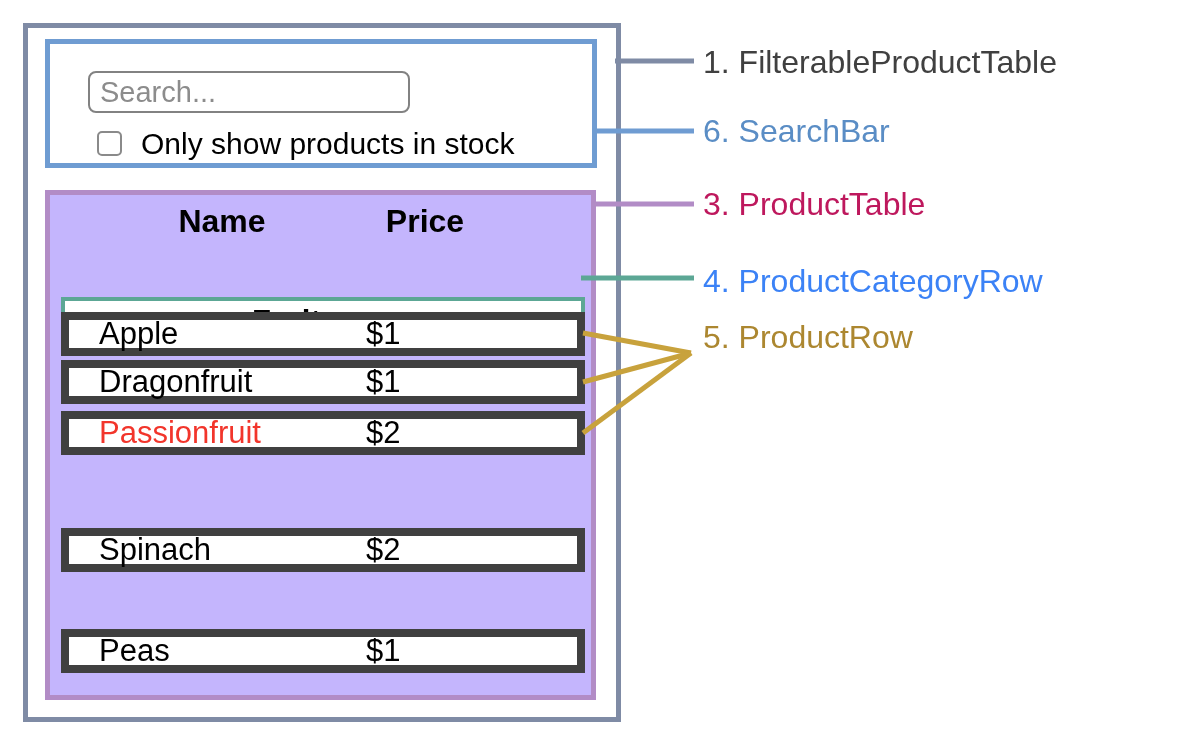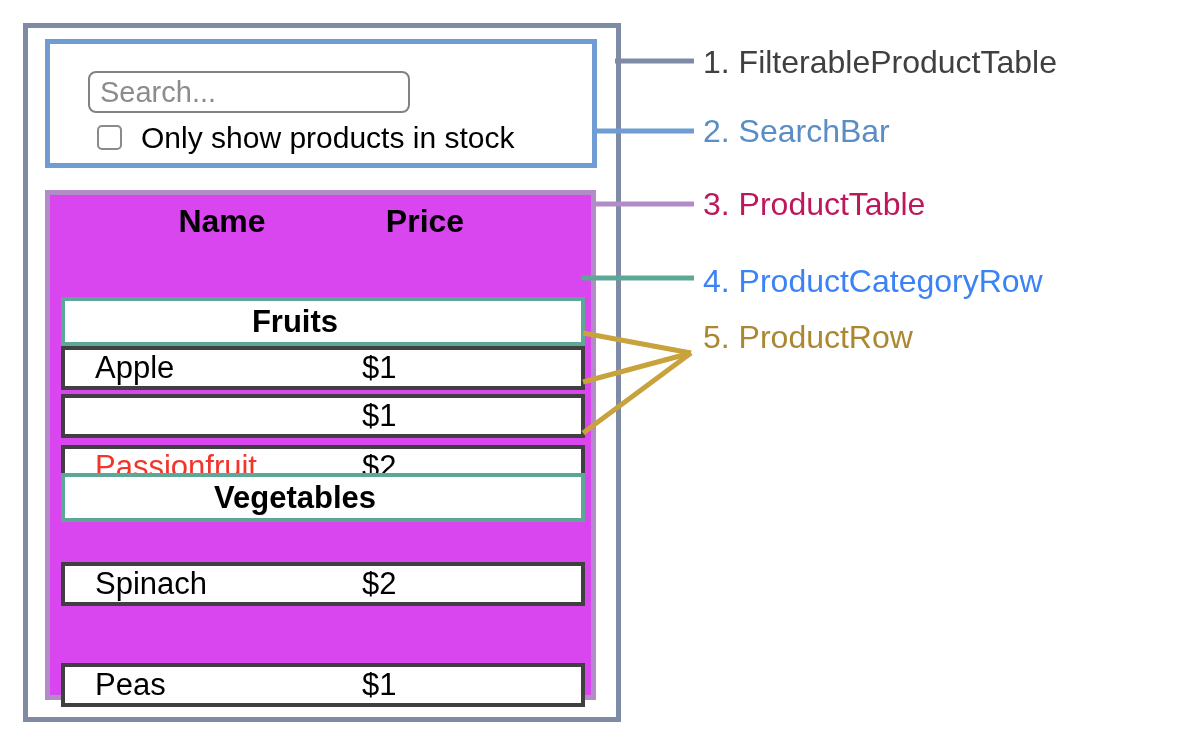--- a/index.html
+++ b/index.html
@@ -5,43 +5,43 @@
   * { box-sizing: border-box; margin: 0; padding: 0; }
   body { background: #ffffff; font-family: "Liberation Sans", sans-serif; }
   .canvas { position: relative; width: 1200px; height: 744px; background: #fff; overflow: hidden; }
 
   
   .outer-box { position: absolute; left: 23px; top: 23px; width: 598px; height: 699px;
                border: 5px solid #7F8BA5; background: #fff; }
   .search-box { position: absolute; left: 17px; top: 11px; width: 552px; height: 129px;
                 border: 5px solid #6F9CD2; background: #fff; }
   .table-box { position: absolute; left: 17px; top: 162px; width: 551px; height: 510px;
-               border: 5px solid #B28CC6; background: #d946ef; }
+               border: 5px solid #B28CC6; background: #c4b5fd; }
 
   
   .search-input { position: absolute; left: 38px; top: 27px; width: 322px; height: 42px;
                   border: 2px solid #828282; border-radius: 8px; font-size: 29px; color: #333;
                   padding: 0 10px; outline: none; font-family: "Liberation Sans", sans-serif; }
   .search-input::placeholder { color: #8c8c8c; opacity: 1; }
-  .checkbox-row { position: absolute; left: 47px; top: 80px; display: flex; align-items: center; }
+  .checkbox-row { position: absolute; left: 47px; top: 86px; display: flex; align-items: center; }
   .checkbox { width: 25px; height: 25px; border: 2px solid #8a8a8a; border-radius: 5px;
               background: #fff; flex: 0 0 auto; cursor: pointer; }
   .checkbox-label { margin-left: 19px; font-size: 30px; color: #000; white-space: nowrap; line-height: 27px; }
 
   
   .col-header { position: absolute; top: 8px; transform: translateX(-50%);
                 font-size: 32px; font-weight: bold; color: #000; white-space: nowrap; }
   .col-header.name { left: 172px; }
   .col-header.price { left: 375px; }
 
   .row { position: absolute; left: 11px; width: 524px; background: #fff; }
   .category-row { height: 49px; border: 4px solid #5CA795; }
   .category-label { position: absolute; left: 230px; top: 50%; transform: translate(-50%, -50%);
                     font-size: 31px; font-weight: bold; color: #000; white-space: nowrap; }
-  .product-row { height: 44px; border: 4px solid #404040; margin-top: 34px; }
+  .product-row { height: 44px; border: 8px solid #404040; }
   .product-name { position: absolute; left: 30px; top: 50%; transform: translateY(-50%);
                   font-size: 31px; color: #000; white-space: nowrap; }
   .product-name.red { color: #F2352B; }
   .product-price { position: absolute; left: 297px; top: 50%; transform: translateY(-50%);
                    font-size: 31px; color: #000; white-space: nowrap; }
 
   
   .r0 { top: 58px; margin-top: 44px; }   
   .r1 { top: 117px; }  
   .r2 { top: 165px; }  
@@ -84,30 +84,28 @@
 
       <div class="row category-row r0">
         <span class="category-label">Fruits</span>
       </div>
 
       <div class="row product-row r1">
         <span class="product-name">Apple</span>
         <span class="product-price">$1</span>
       </div>
       <div class="row product-row r2">
+        <span class="product-name">Dragonfruit</span>
         <span class="product-price">$1</span>
       </div>
       <div class="row product-row r3">
         <span class="product-name red">Passionfruit</span>
         <span class="product-price">$2</span>
       </div>
 
-      <div class="row category-row r4">
-        <span class="category-label">Vegetables</span>
-      </div>
 
       <div class="row product-row r5">
         <span class="product-name">Spinach</span>
         <span class="product-price">$2</span>
       </div>
       <div class="row product-row r7">
         <span class="product-name">Peas</span>
         <span class="product-price">$1</span>
       </div>
     </div>
@@ -117,18 +115,18 @@
     <line x1="615" y1="61" x2="694" y2="61" stroke="#7F8BA5" stroke-width="5"></line>
     <line x1="593" y1="131" x2="694" y2="131" stroke="#6F9CD2" stroke-width="5"></line>
     <line x1="594" y1="204" x2="694" y2="204" stroke="#B28CC6" stroke-width="5"></line>
     <line x1="581" y1="278" x2="694" y2="278" stroke="#5CA795" stroke-width="5"></line>
     <line x1="583" y1="333" x2="691" y2="353" stroke="#C8A23C" stroke-width="5"></line>
     <line x1="583" y1="382" x2="691" y2="353" stroke="#C8A23C" stroke-width="5"></line>
     <line x1="583" y1="433" x2="691" y2="353" stroke="#C8A23C" stroke-width="5"></line>
   </svg>
 
   <div class="legend-item l0" style="color: #404040;">1. FilterableProductTable</div>
-  <div class="legend-item l1" style="color: rgb(90, 141, 197);">2. SearchBar</div>
+  <div class="legend-item l1" style="color: rgb(90, 141, 197);">6. SearchBar</div>
   <div class="legend-item l2" style="color: #be185d;">3. ProductTable</div>
   <div class="legend-item l3" style="color: #3b82f6;">4. ProductCategoryRow</div>
   <div class="legend-item l4" style="color: rgb(172, 135, 48);">5. ProductRow</div>
 
 </div>
 
 </body></html>

